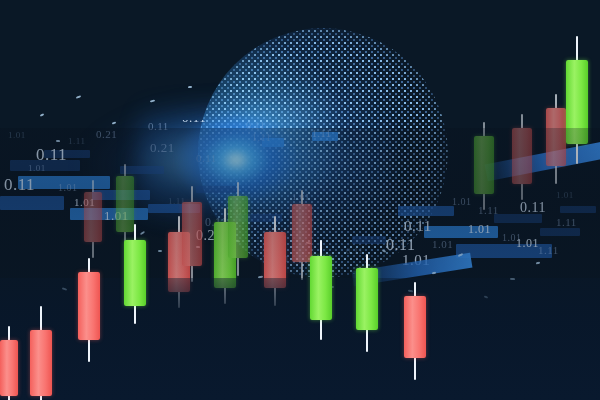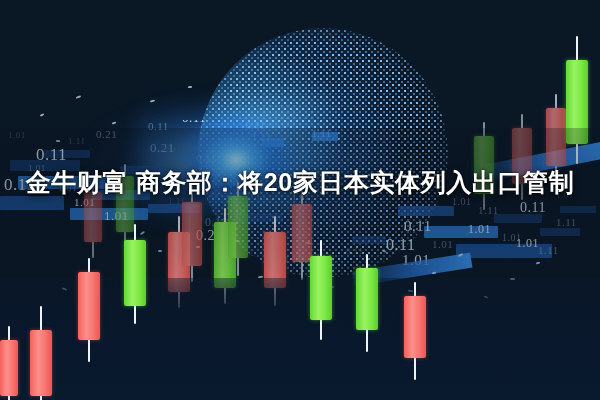--- a/index.html
+++ b/index.html
@@ -309,16 +309,15 @@
         <div class="wick" style="top: 0px; height: 98px;"></div>
         <div class="body" style="top: 14px; height: 62px;"></div>
       </div>
       <div class="candle down" style="left: 0px; top: 326px; width: 18px; height: 84px;">
         <div class="wick" style="top: 0px; height: 84px;"></div>
         <div class="body" style="top: 14px; height: 56px;"></div>
       </div>
     </div>
 
   <div class="headline">
-    <span class="l1">金牛财富 商务部：将20家日本实体列入出口管制</span>
   </div>
 
 </div>
 
 </body></html>

